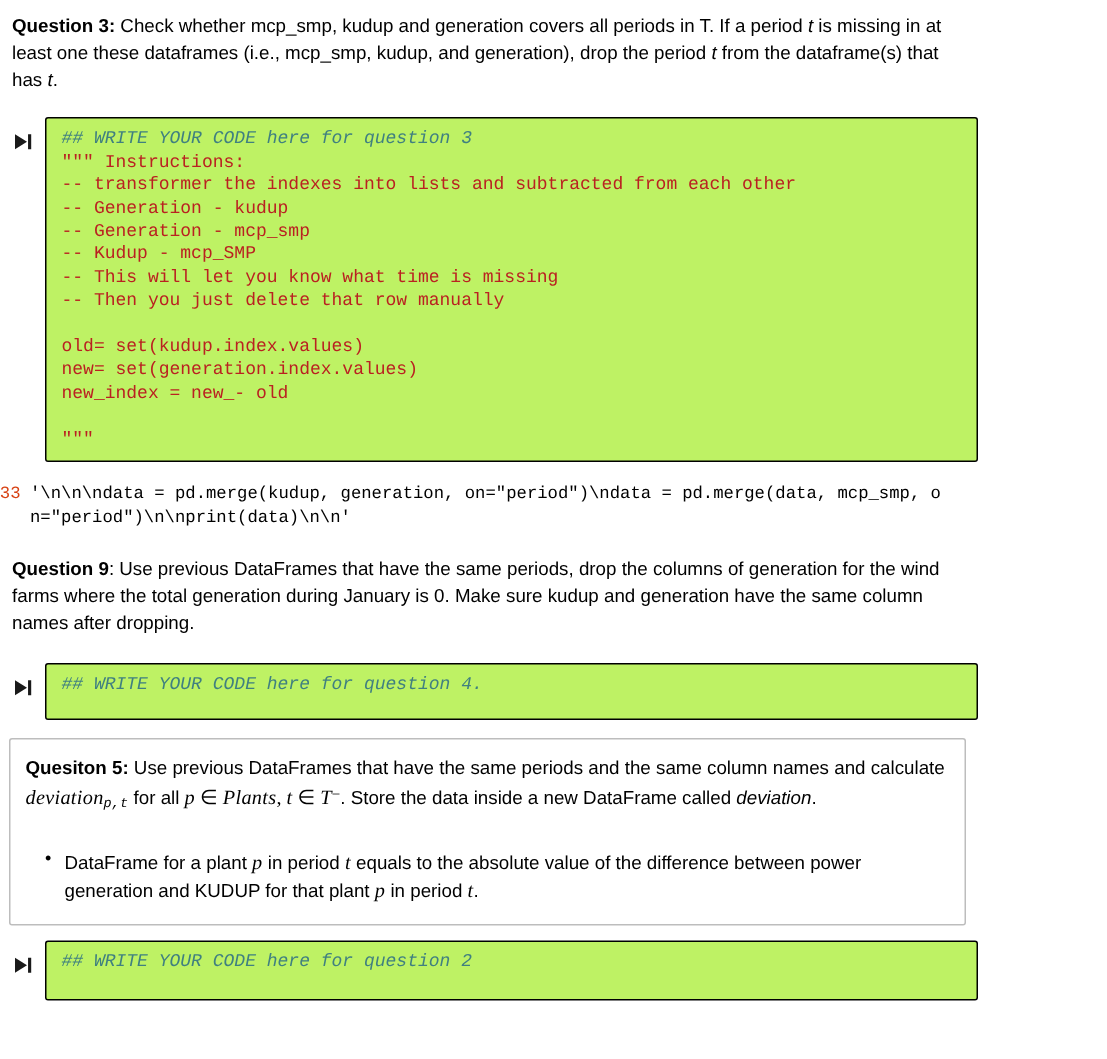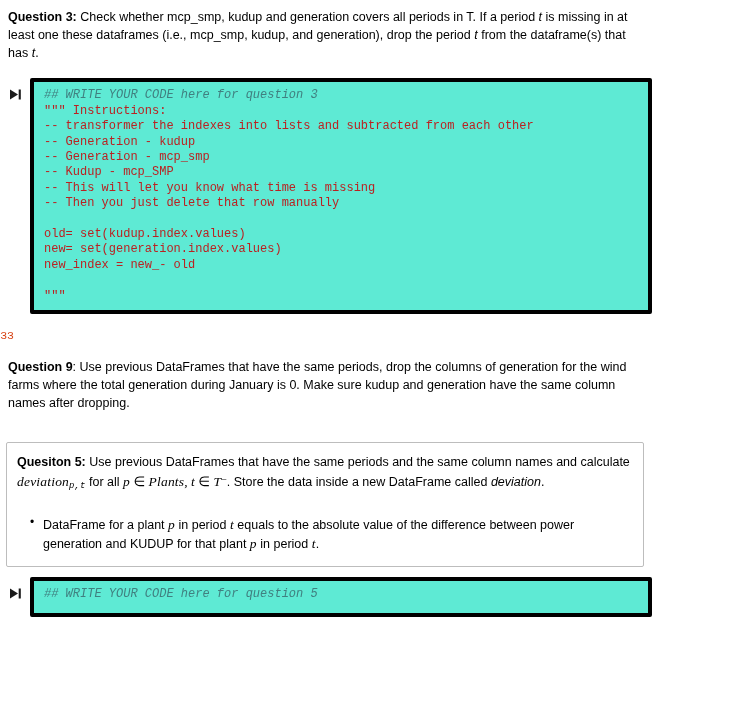--- a/index.html
+++ b/index.html
@@ -75,22 +75,22 @@
   }
   .run-icon {
     display: inline-block;
     width: 13px;
     height: 13px;
     position: relative;
     top: 1px;
   }
   .code-input {
     flex: 1;
-    background: #5eead4;
-    border: 4px solid #000000;
+    background: #bef264;
+    border: 1px solid #000000;
     border-radius: 2px;
     padding: 6px 8px 6px 10px;
     box-sizing: border-box;
     font-family: "Liberation Mono", monospace;
     font-size: 12px;
     line-height: 15.4px;
     white-space: pre;
     color: #000000;
     overflow: hidden;
   }
@@ -194,51 +194,63 @@
 new= set(generation.index.values)
 new_index = new_- old
 
 """</span></div>
   </div>
 
   <div class="spacer-10"></div>
 
   <div class="output-cell">
     <div class="out-prompt">33]:</div>
+    <div class="out-text">'\n\n\ndata = pd.merge(kudup, generation, on="period")\ndata = pd.merge(data, mcp_smp, on="period")\n\nprint(data)\n\n'</div>
   </div>
 
   <div class="spacer-16"></div>
 
   <div class="md-cell">
     <p><span class="q-label">Question 9</span><span>: Use previous DataFrames that have the same periods, drop the columns of generation for the wind farms where the total generation during January is 0. Make sure kudup and generation have the same column names after dropping.</span></p>
   </div>
 
   <div class="spacer-14"></div>
-
-
-  <div class="spacer-12"></div>
-
-  <div class="md-cell boxed" style="margin:0 8px 0 6px;">
-    <p><span class="q-label">Quesiton 5:</span><span> Use previous DataFrames that have the same periods and the same column names and calculate </span><span class="mathit">deviation</span><span class="mathsub">p,t</span><span> for all </span><span class="mathit">p</span><span class="mathup"> ∈ </span><span class="mathit">Plants</span><span class="mathup">, </span><span class="mathit">t</span><span class="mathup"> ∈ </span><span class="mathit">T</span><span class="mathsup">−</span><span>. Store the data inside a new DataFrame called </span><span class="it">deviation</span><span>.</span></p>
-
-    <div class="spacer-12"></div>
-
-
-    <ul class="notes">
-      <li><span>DataFrame for a plant </span><span class="mathit">p</span><span> in period </span><span class="mathit">t</span><span> equals to the absolute value of the difference between power generation and KUDUP for that plant </span><span class="mathit">p</span><span> in period </span><span class="mathit">t</span><span>.</span></li>
-    </ul>
-  </div>
-
-  <div class="spacer-10"></div>
 
   <div class="code-cell">
     <div class="prompt-gutter">
       <span class="run-icon">
         <svg width="13" height="13" viewBox="0 0 13 13" aria-hidden="true">
           <polygon points="1,1.5 9,6.5 1,11.5" fill="#1a1a1a"></polygon>
           <rect x="9.7" y="1.5" width="2.1" height="10" fill="#1a1a1a"></rect>
         </svg>
       </span>
     </div>
-    <div class="code-input" style="min-height:40px"><span class="tok-comment">## WRITE YOUR CODE here for question 5</span></div>
+    <div class="code-input" style="min-height:38px"><span class="tok-comment">## WRITE YOUR CODE here for question 4.</span></div>
+  </div>
+
+  <div class="spacer-12"></div>
+
+  <div class="md-cell boxed" style="margin:0 8px 0 6px;">
+    <p><span class="q-label">Quesiton 5:</span><span> Use previous DataFrames that have the same periods and the same column names and calculate </span><span class="mathit">deviation</span><span class="mathsub">p,t</span><span> for all </span><span class="mathit">p</span><span class="mathup"> ∈ </span><span class="mathit">Plants</span><span class="mathup">, </span><span class="mathit">t</span><span class="mathup"> ∈ </span><span class="mathit">T</span><span class="mathsup">−</span><span>. Store the data inside a new DataFrame called </span><span class="it">deviation</span><span>.</span></p>
+
+    <div class="spacer-12"></div>
+
+
+    <ul class="notes">
+      <li><span>DataFrame for a plant </span><span class="mathit">p</span><span> in period </span><span class="mathit">t</span><span> equals to the absolute value of the difference between power generation and KUDUP for that plant </span><span class="mathit">p</span><span> in period </span><span class="mathit">t</span><span>.</span></li>
+    </ul>
+  </div>
+
+  <div class="spacer-10"></div>
+
+  <div class="code-cell">
+    <div class="prompt-gutter">
+      <span class="run-icon">
+        <svg width="13" height="13" viewBox="0 0 13 13" aria-hidden="true">
+          <polygon points="1,1.5 9,6.5 1,11.5" fill="#1a1a1a"></polygon>
+          <rect x="9.7" y="1.5" width="2.1" height="10" fill="#1a1a1a"></rect>
+        </svg>
+      </span>
+    </div>
+    <div class="code-input" style="min-height:40px"><span class="tok-comment">## WRITE YOUR CODE here for question 2</span></div>
   </div>
 
 </div>
 
 </body></html>

